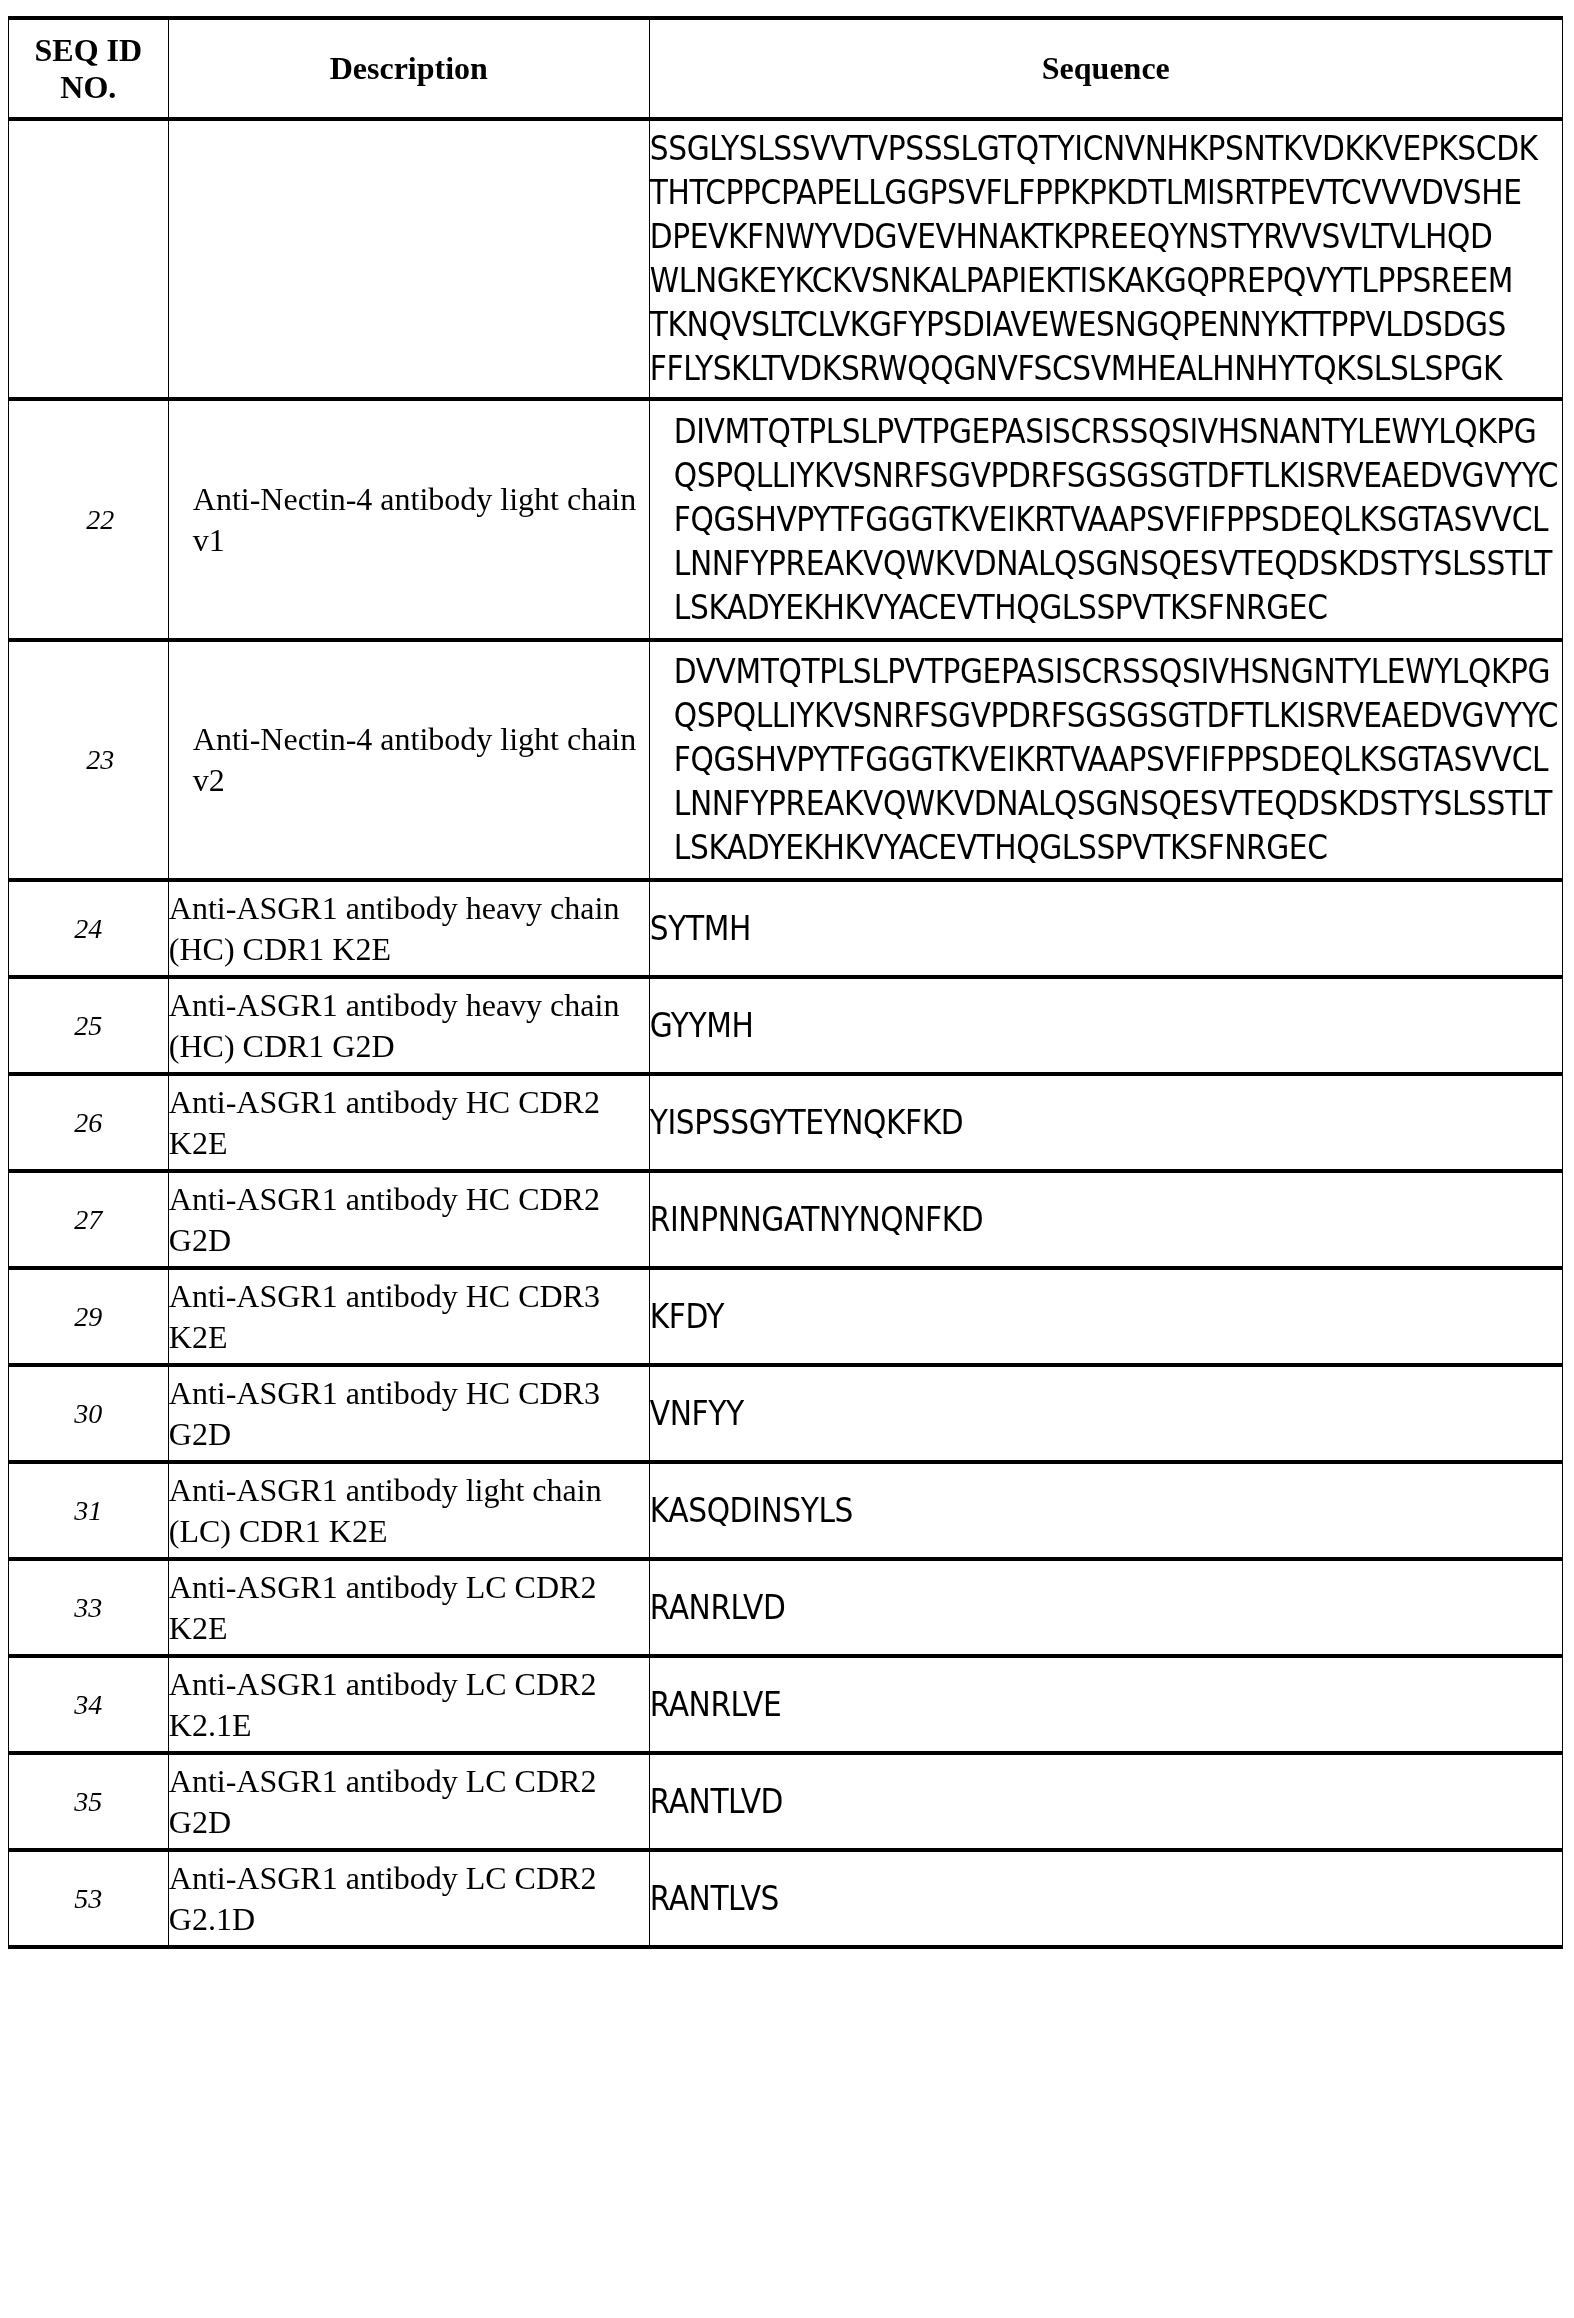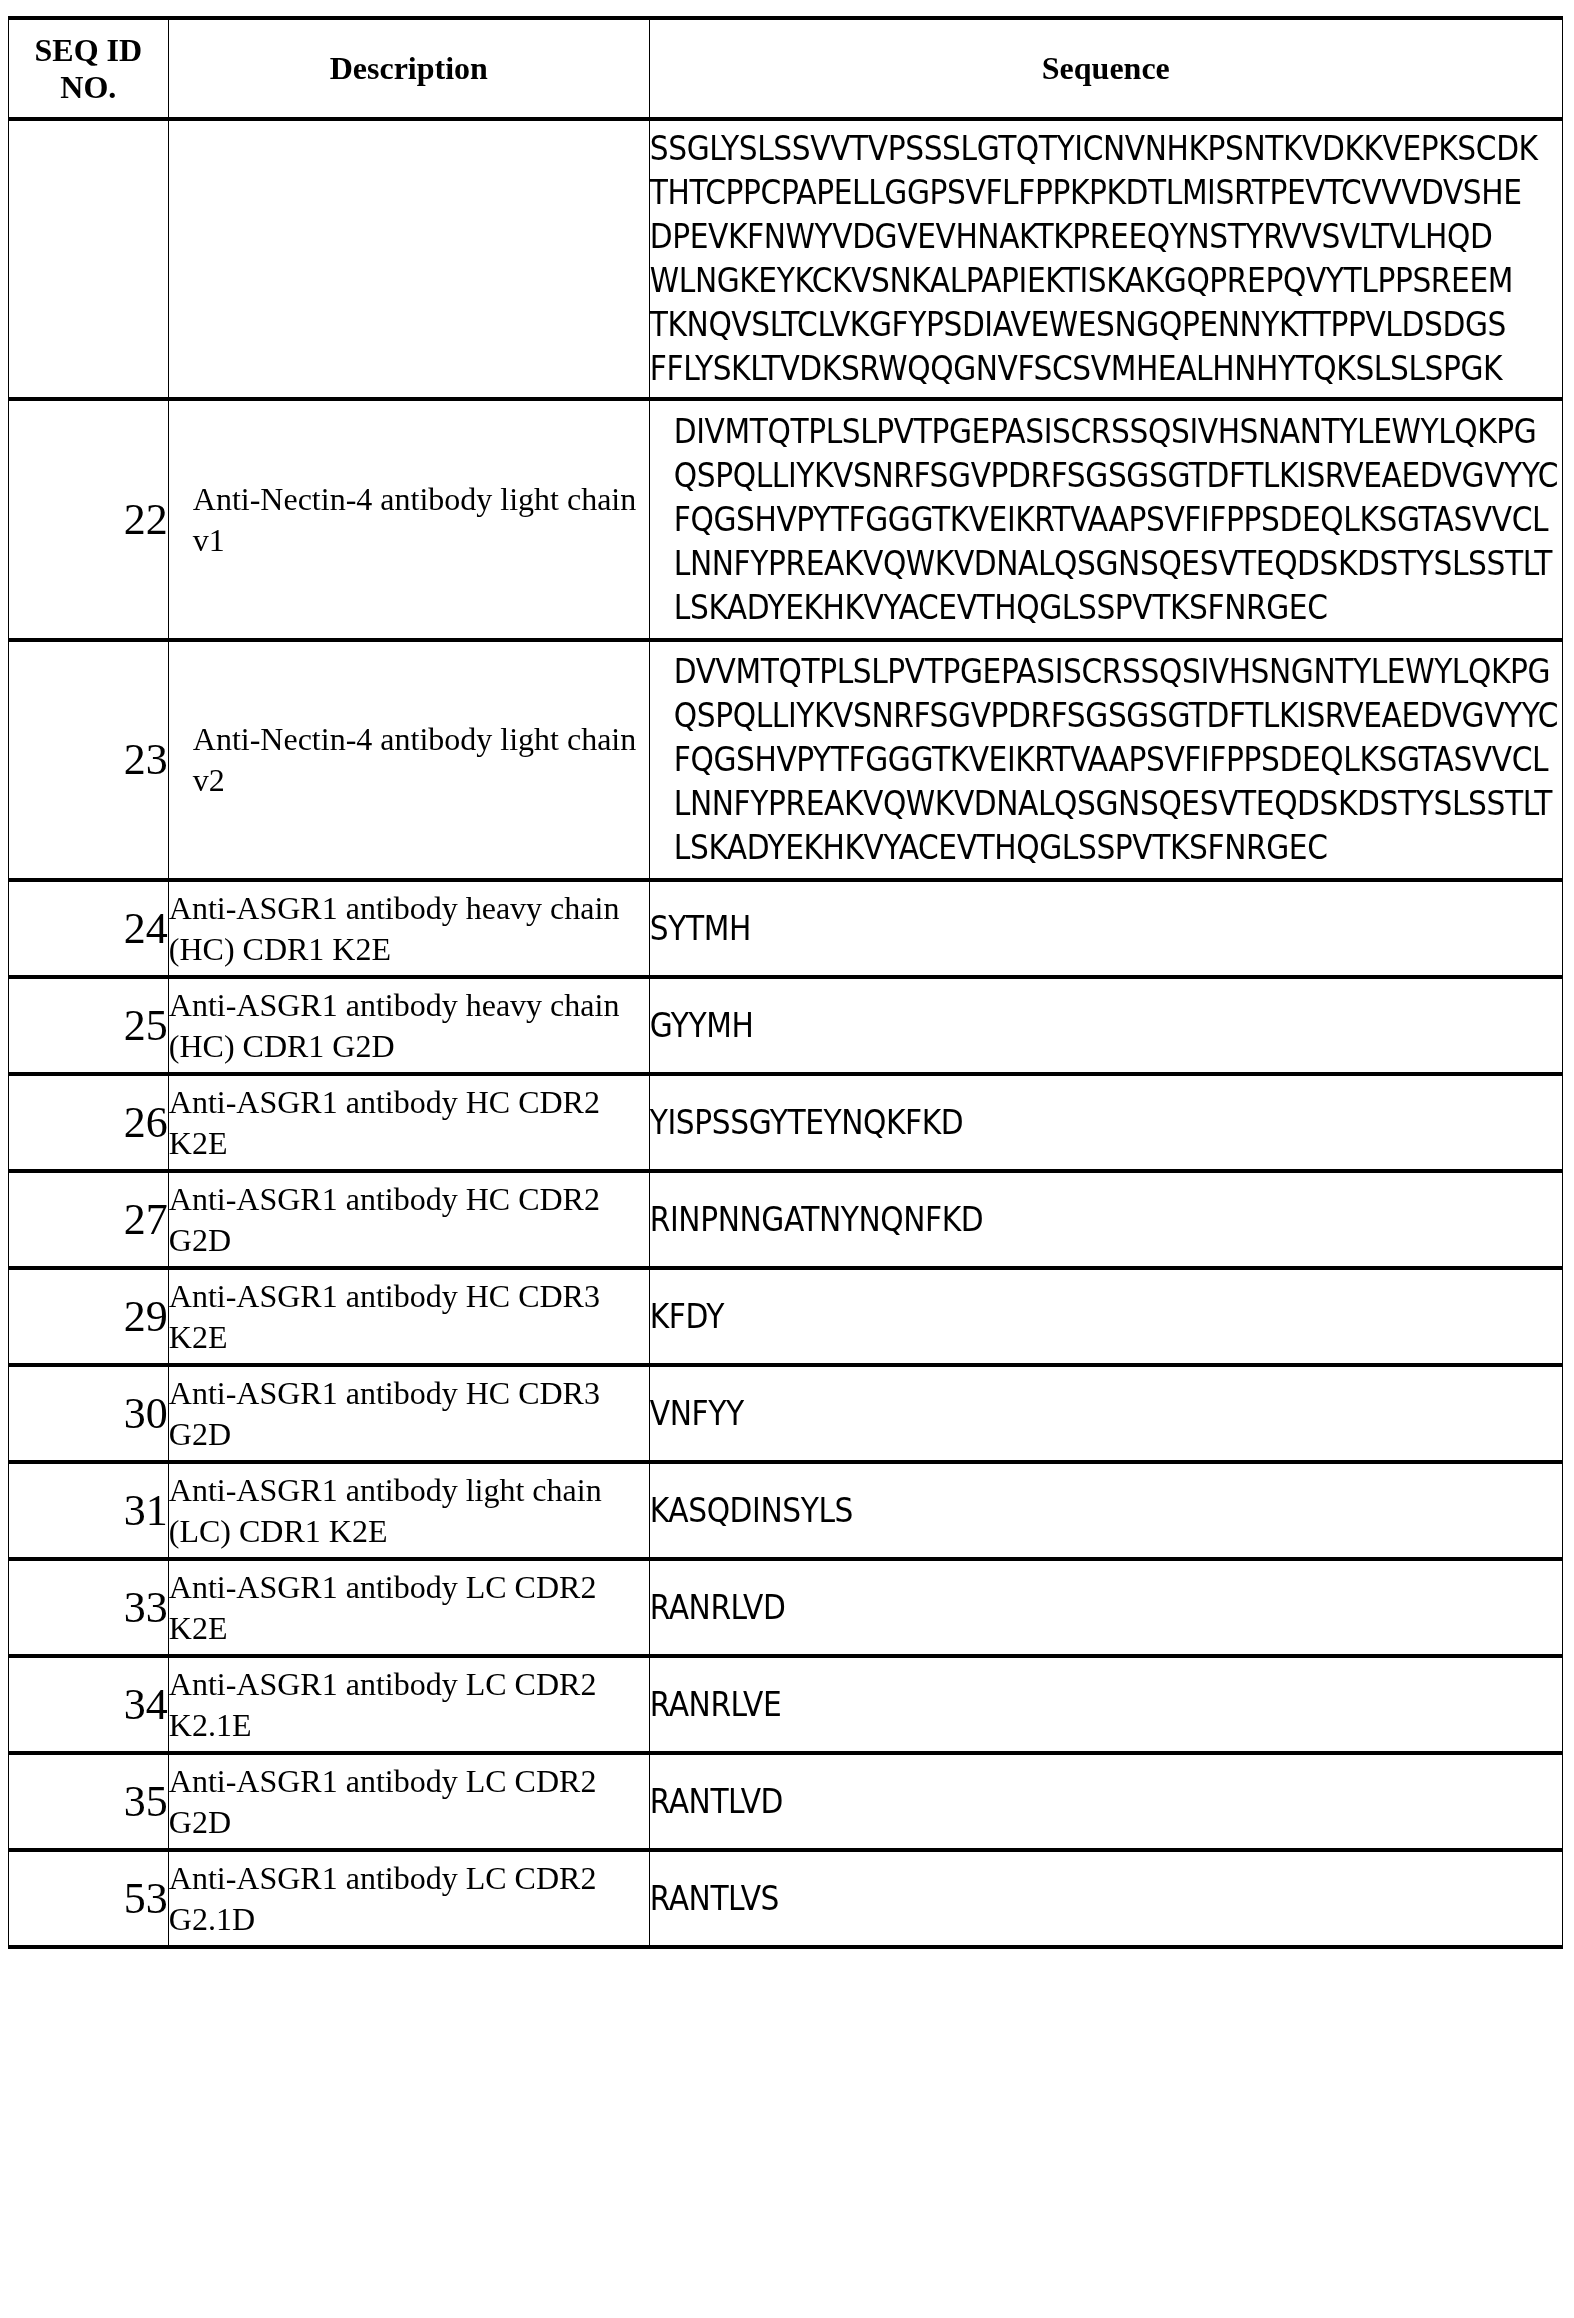--- a/index.html
+++ b/index.html
@@ -25,22 +25,23 @@
   th {
     font-family: "Liberation Serif", "DejaVu Serif", serif;
     font-weight: bold;
     font-size: 32px;
     line-height: 37px;
     text-align: center;
     height: 97px;
   }
   td.id {
     font-family: "Liberation Serif", "DejaVu Serif", serif;
-    font-size: 44px;
-    text-align: right;
+    font-size: 28px;
+    text-align: center;
+    font-style: italic;
   }
   td.desc {
     font-family: "Liberation Serif", "DejaVu Serif", serif;
     font-size: 32px;
     line-height: 41px;
     padding-left: 18.7px;
     padding-right: 9.3px;
     margin-left: 12px;
   }
   td.seqcell {

